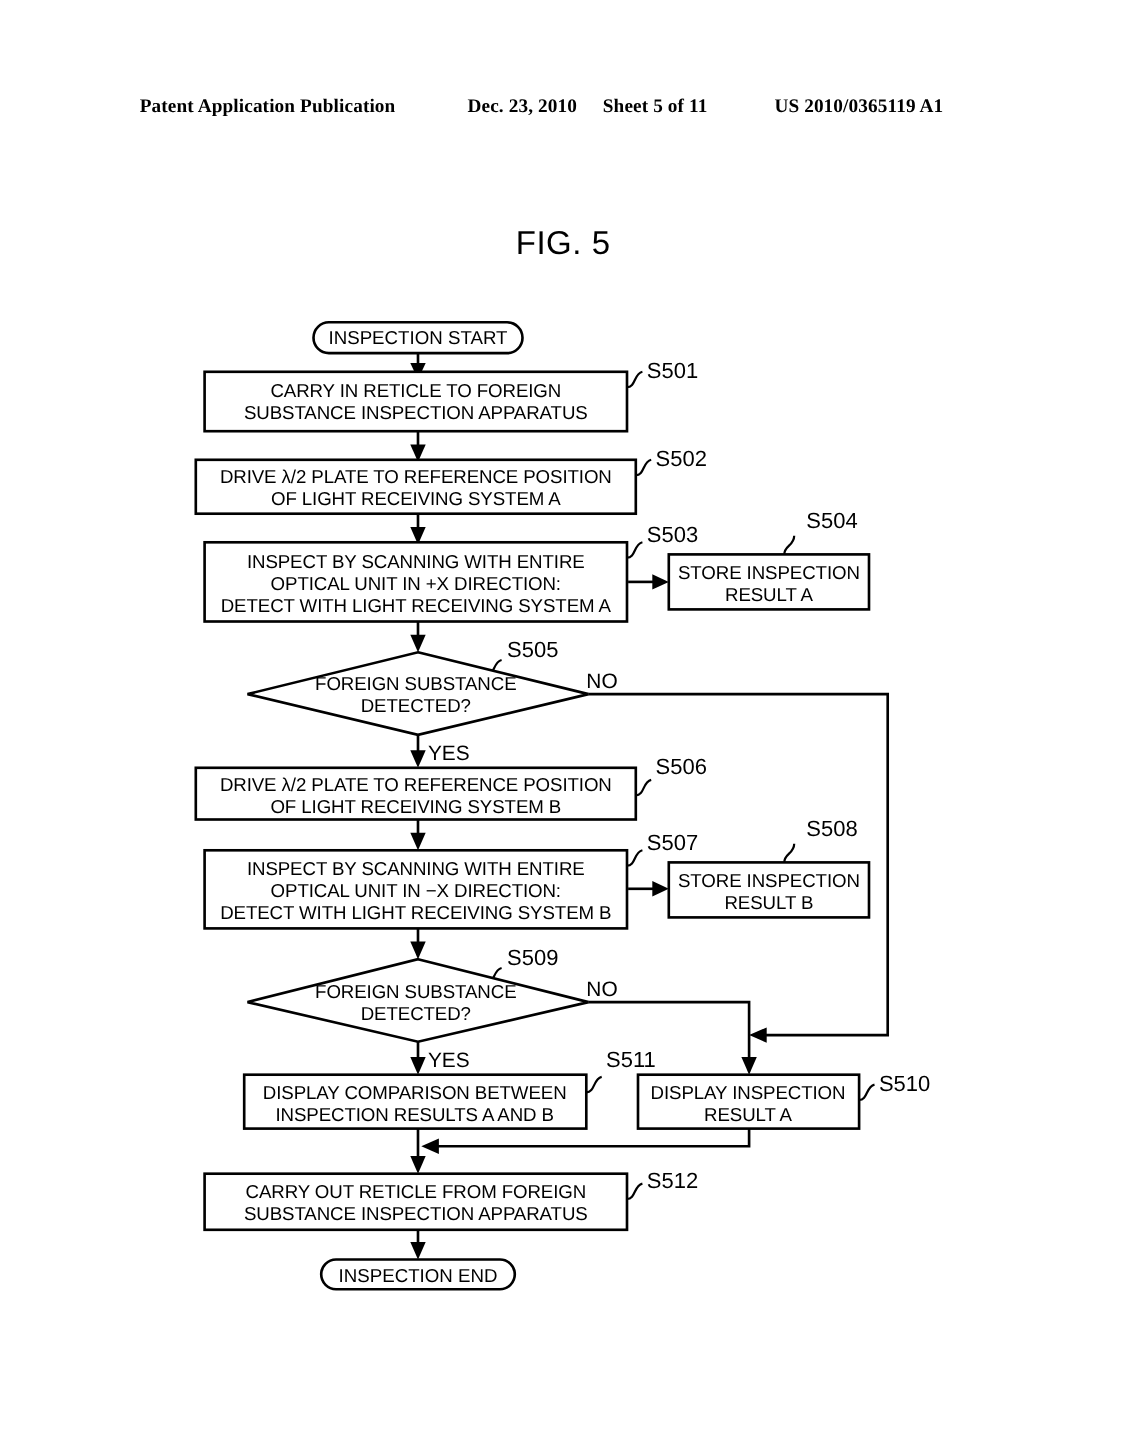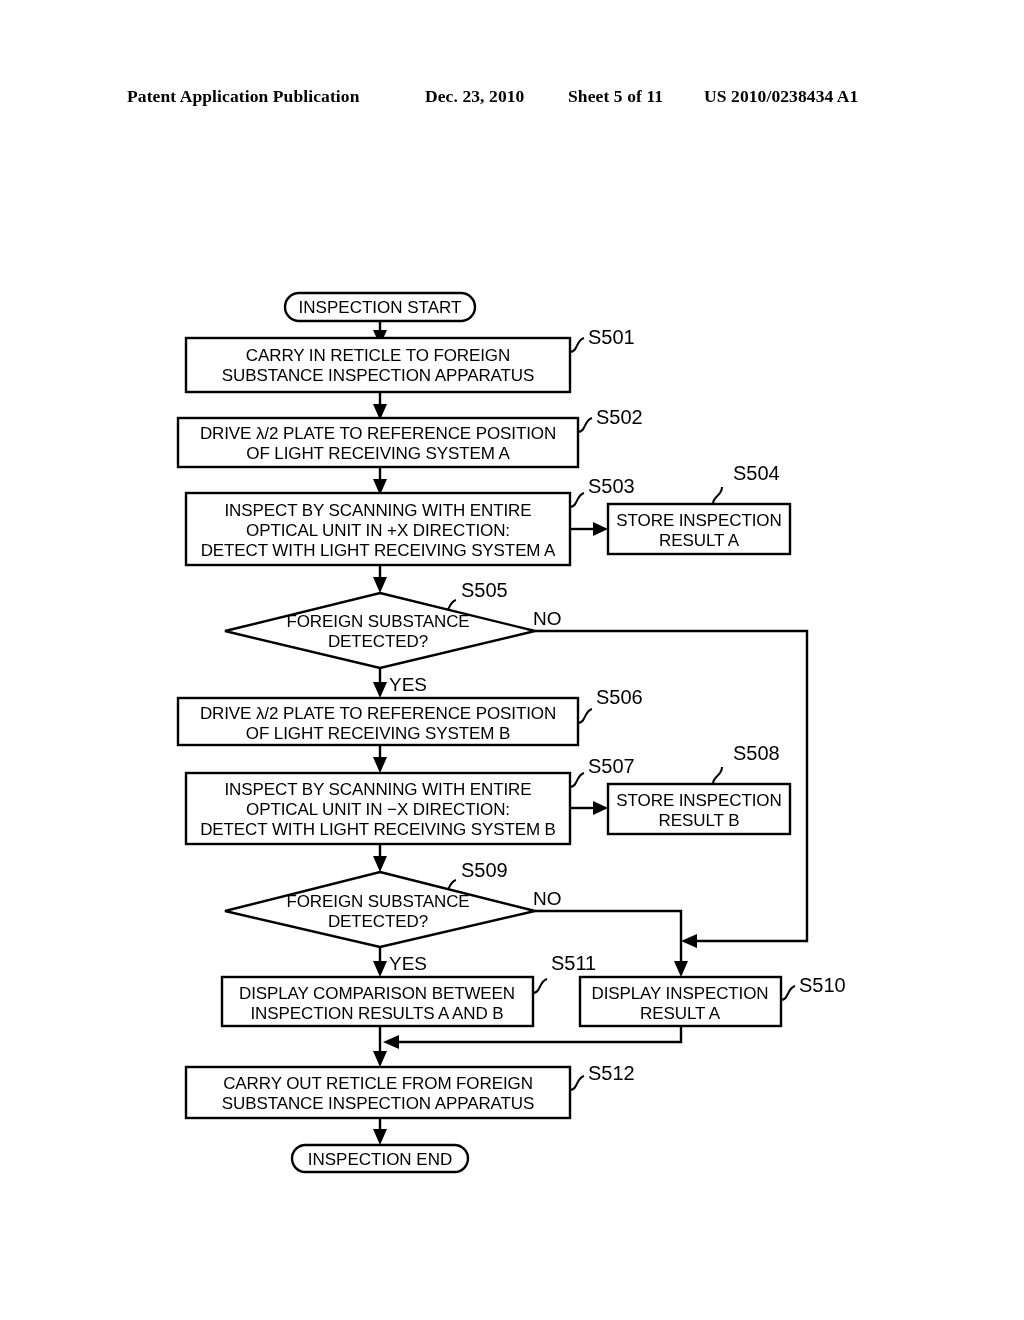--- a/index.html
+++ b/index.html
@@ -32,21 +32,21 @@
     display: flex;
     align-items: baseline;
     font-family: "Liberation Serif", serif;
     font-weight: bold;
     font-size: 17.5px;
     letter-spacing: 0.1px;
     white-space: nowrap;
   }
   .hdr-left   { position: absolute; left: 127px; }
   .hdr-date   { position: absolute; left: 425px; }
-  .hdr-sheet  { position: absolute; left: 568px; }
+  .hdr-sheet  { position: absolute; left: 548px; }
   .hdr-right  { position: absolute; left: 704px; }
 
   
   .fig-title {
     position: absolute;
     left: 0; top: 205px;
     width: 1024px;
     text-align: center;
     font-family: "Liberation Sans", sans-serif;
     font-size: 30px;
@@ -107,23 +107,24 @@
 </style>
 </head>
 <body>
 
 <div id="page">
 
   <div class="pub-header">
     <span class="hdr-left">Patent Application Publication</span>
     <span class="hdr-date">Dec. 23, 2010</span>
     <span class="hdr-sheet">Sheet 5 of 11</span>
-    <span class="hdr-right">US 2010/0238434 A1</span>
+    <span class="hdr-right">US 2010/0365119 A1</span>
   </div>
 
+  <div class="fig-title">FIG. 5</div>
 
   <svg id="flow" viewBox="0 0 1024 1320">
 
     <g>
 
       <path class="conn" d="M380,320 L380,338"></path>
       <polygon class="arrowhead" points="380,345 373,330 387,330"></polygon>
 
       <path class="conn" d="M380,392 L380,412"></path>
       <polygon class="arrowhead" points="380,420 373,404 387,404"></polygon>

